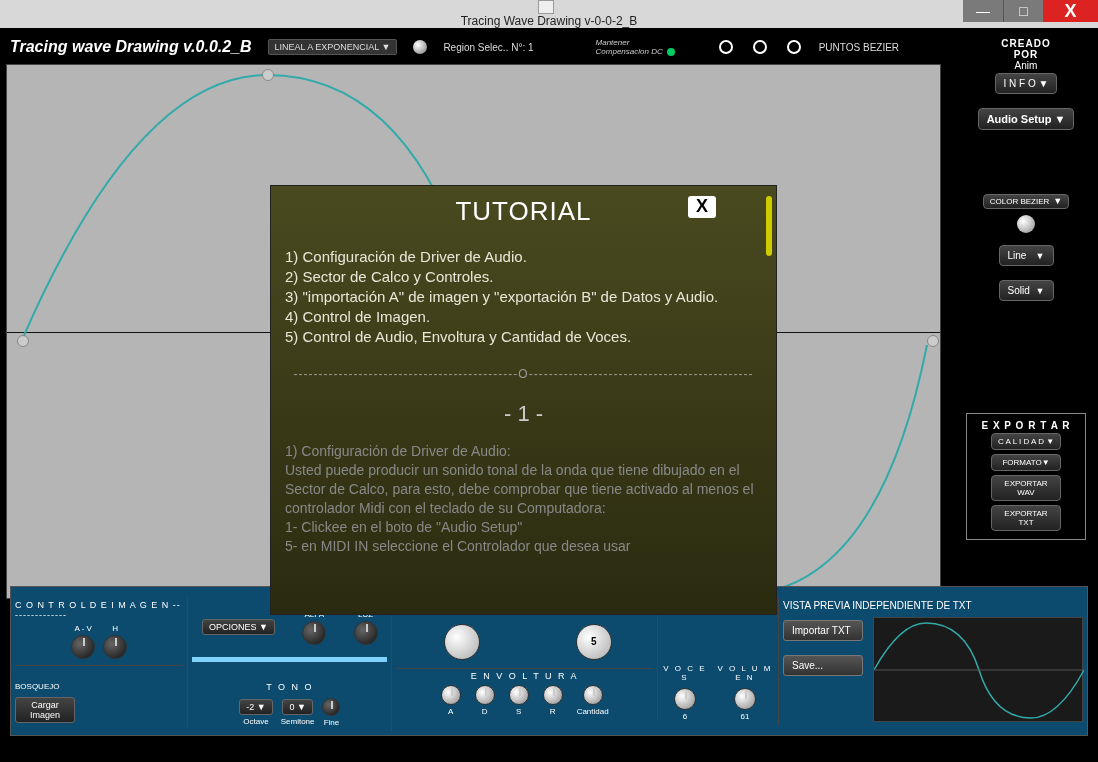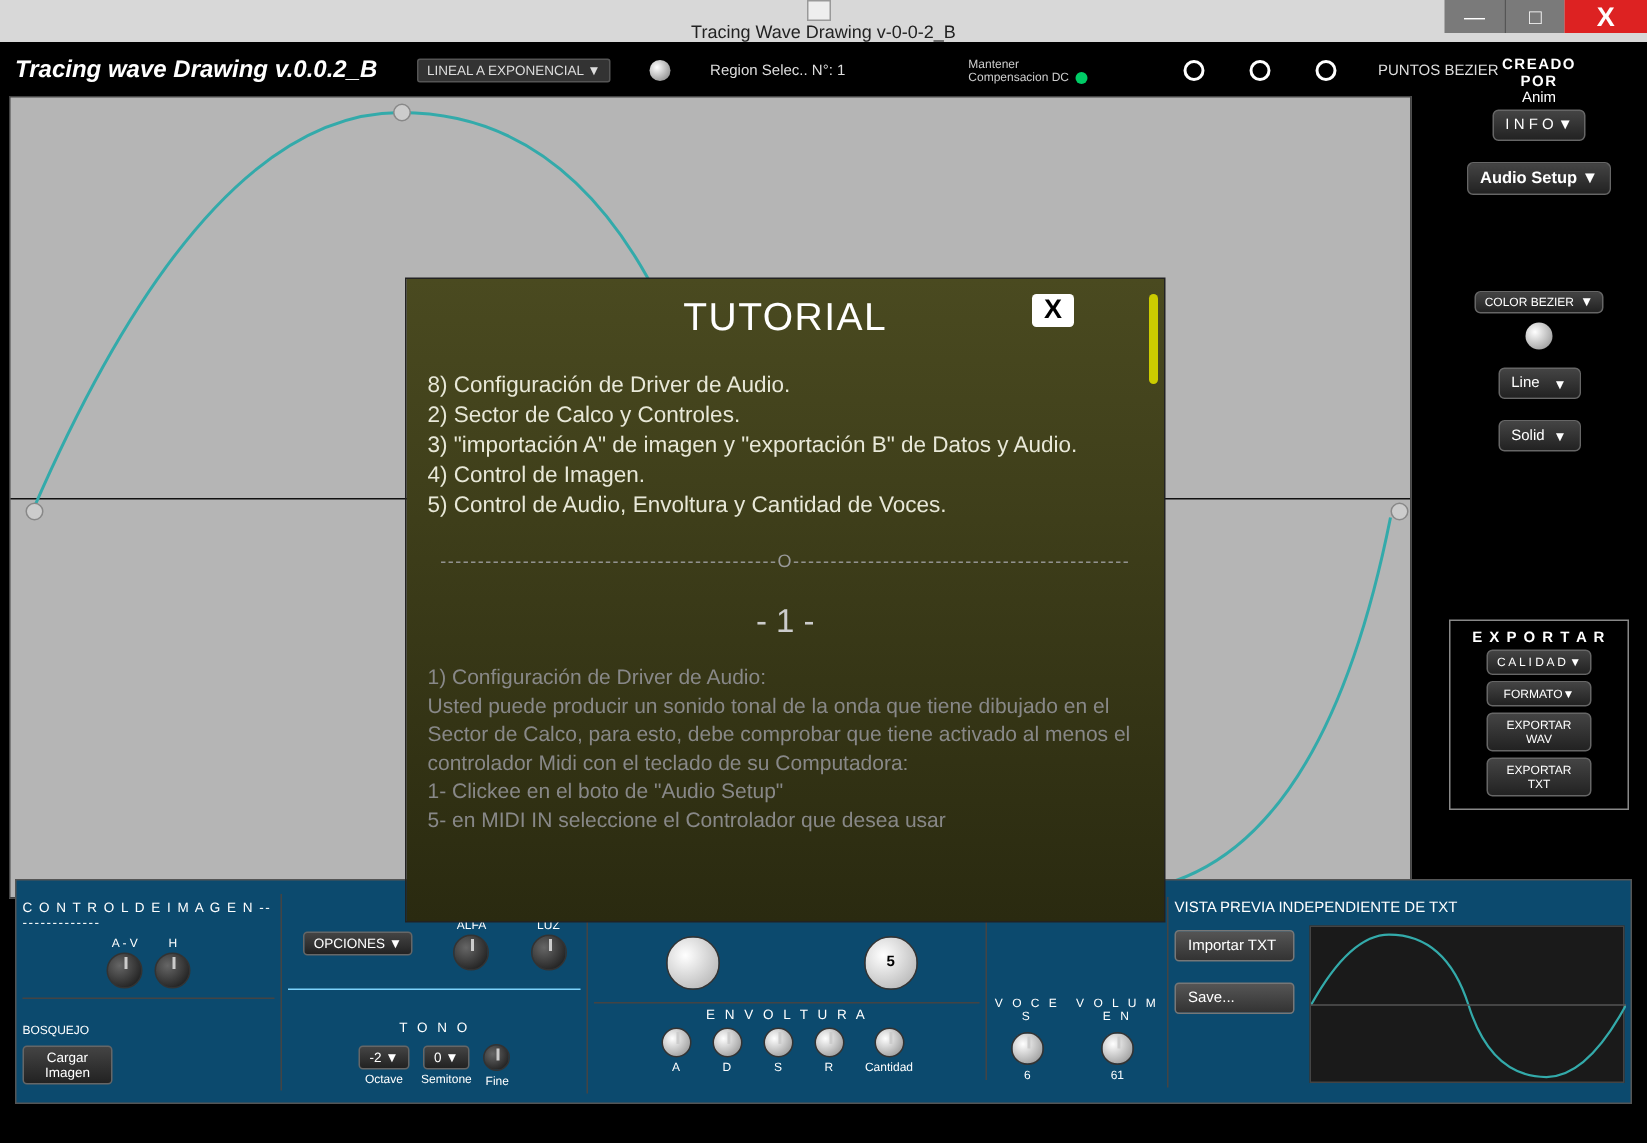--- a/index.html
+++ b/index.html
@@ -10,25 +10,25 @@
 .titlebar .icon { width:16px; height:16px; background:#eee; border:1px solid #999; margin-right:6px; }
 .titlebar .txt { font-size:12px; color:#222; }
 .winbtns { position:absolute; right:0; top:0; display:flex; }
 .winbtn { width:40px; height:22px; display:flex; align-items:center; justify-content:center; font-size:14px; }
 .winbtn.min { background:#7a7a7a; color:#fff; }
 .winbtn.max { background:#7a7a7a; color:#fff; border-left:1px solid #555;}
 .winbtn.close { background:#d22; color:#fff; width:55px; font-size:18px; font-weight:bold;}
 
 
 .app { background:#000; width:100%; height:734px; padding:6px; }
-.header { display:flex; align-items:center; color:#fff; gap:26px; height:26px; padding:0 4px; }
+.header { display:flex; align-items:center; color:#fff; gap:16px; height:26px; padding:0 4px; }
 .header .apptitle { font-size:16px; font-weight:bold; font-style:italic; }
 .hdr-btn { background:#333; border:1px solid #555; color:#ddd; font-size:9px; padding:2px 6px; border-radius:2px; }
 .hdr-small { font-size:10px; color:#ddd; }
-.hdr-tiny { font-size:8px; color:#ccc; line-height:9px; }
+.hdr-tiny { font-size:8px; color:#ccc; line-height:9px;font-style:italic; }
 .led { width:8px; height:8px; border-radius:50%; background:#0c6; display:inline-block; }
 .radio { width:14px; height:14px; border:2px solid #fff; border-radius:50%; display:inline-block; margin:0 2px; }
 
 
 .canvas { width:935px; height:535px; background:#b5b5b5; position:relative; border:1px solid #444; margin-top:4px; }
 .canvas .hline { position:absolute; top:50%; left:0; width:100%; height:1px; background:#111; }
 .wave { position:absolute; top:0; left:0; }
 .handle { position:absolute; width:12px; height:12px; background:#ccc; border:1px solid #888; border-radius:50%; }
 
 
@@ -110,21 +110,21 @@
     <div class="handle" style="top:270px;left:10px;"></div>
     <div class="handle" style="top:4px;left:255px;"></div>
     <div class="handle" style="top:270px;left:920px;"></div>
     <div class="handle" style="top:518px;left:725px;"></div>
 
     <div class="tutorial">
       <div class="scroll"></div>
       <h1>TUTORIAL</h1>
       <div class="close-x">X</div>
       <ol>
-        <li>8) Configuración de Driver de Audio.</li>
+        <li>1) Configuración de Driver de Audio.</li>
         <li>2) Sector de Calco y Controles.</li>
         <li>3) "importación A" de imagen y "exportación B" de Datos y Audio.</li>
         <li>4) Control de Imagen.</li>
         <li>5) Control de Audio, Envoltura y Cantidad de Voces.</li>
       </ol>
       <div class="sep">---------------------------------------------O---------------------------------------------</div>
       <div class="pagenum">- 1 -</div>
       <div class="section">
         <div>1) Configuración de Driver de Audio:</div>
         <div>Usted puede producir un sonido tonal de la onda que tiene dibujado en el Sector de Calco, para esto, debe comprobar que tiene activado al menos el controlador Midi con el teclado de su Computadora:</div>
@@ -199,21 +199,21 @@
         <div class="small-btn">OPCIONES  ▼</div>
         <div class="col">
             <div class="label">ALFA</div>
             <div class="knob"></div>
           </div>
         <div class="col">
             <div class="label">LUZ</div>
             <div class="knob"></div>
           </div>
       </div>
-      <div style="border-top:1px solid #7dd3fc;margin-top:12px;padding-top:20px;">
+      <div style="border-top:5px solid #7dd3fc;margin-top:12px;padding-top:20px;">
         <div class="bgroup-title">T O N O</div>
         <div class="row" style="margin-top:6px;">
           <div class="col">
               <div class="small-btn">-2  ▼</div>
               <div class="label">Octave</div>
             </div>
           <div class="col">
               <div class="small-btn">0   ▼</div>
               <div class="label">Semitone</div>
             </div>

